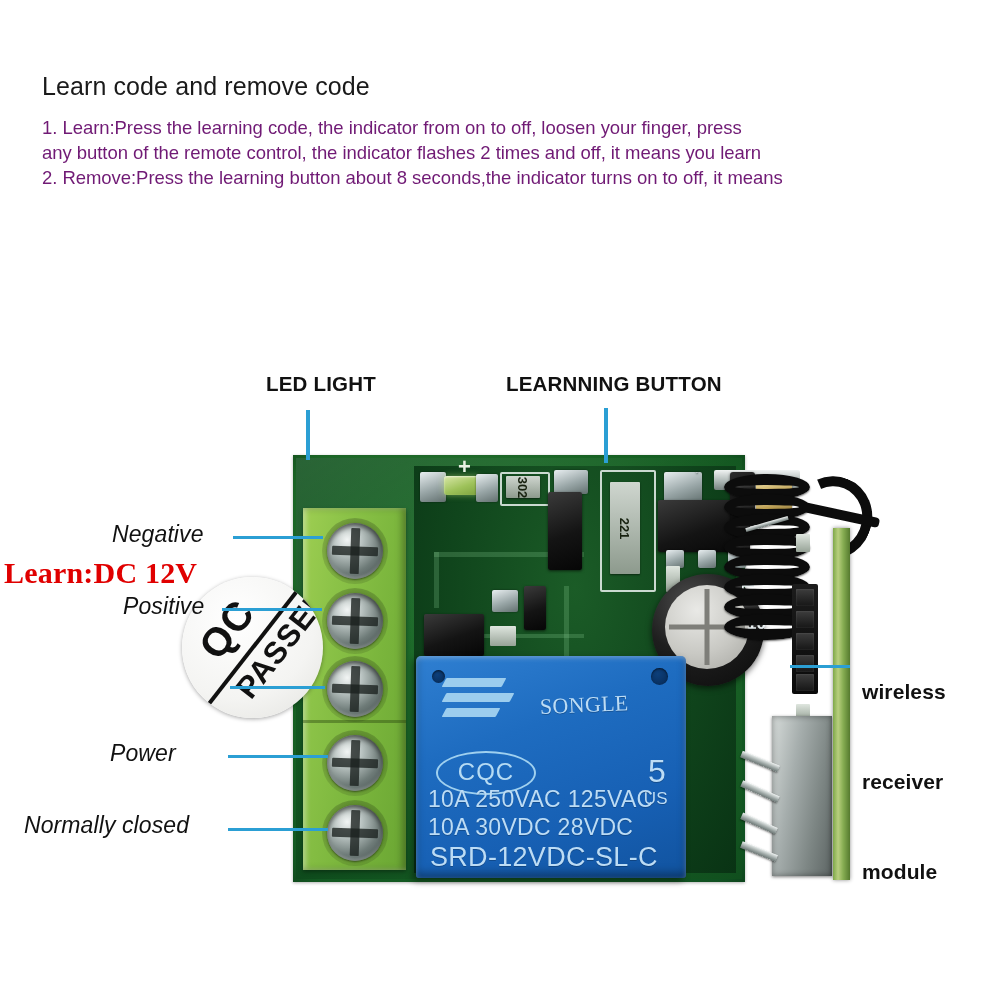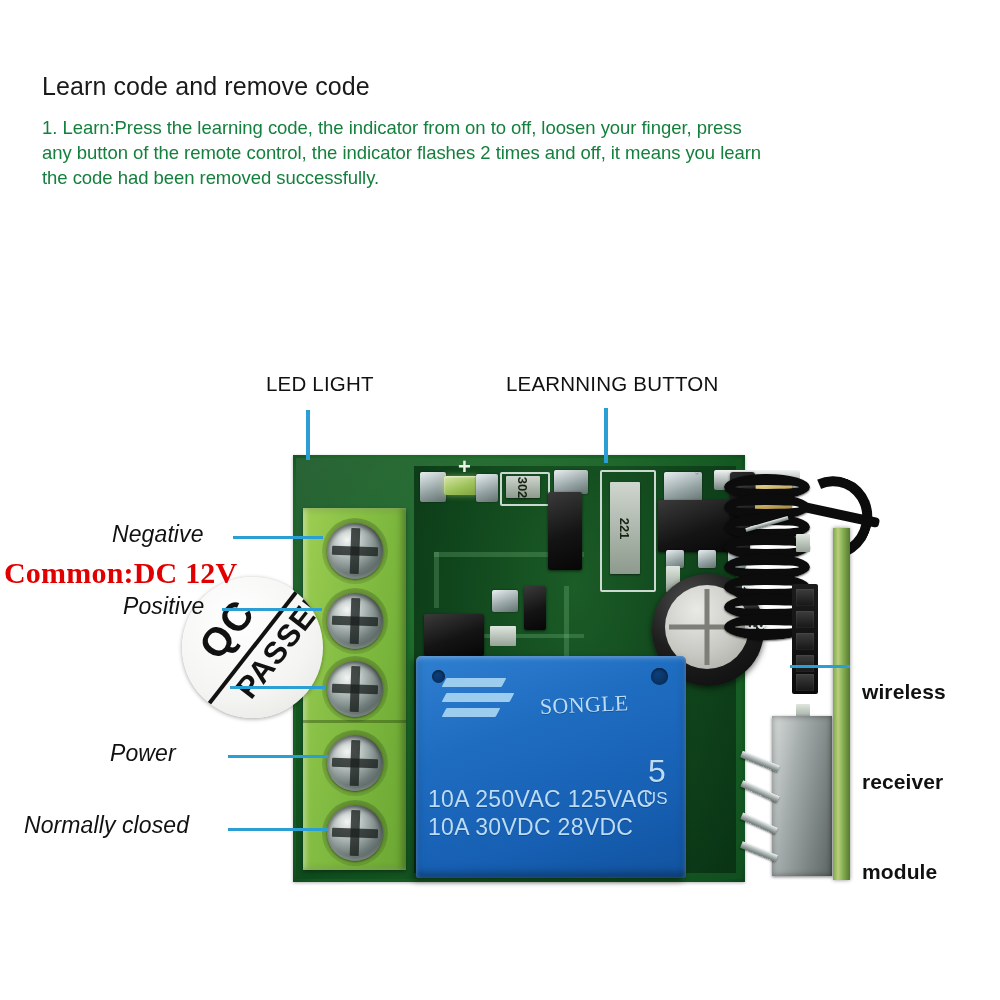--- a/index.html
+++ b/index.html
@@ -14,27 +14,27 @@
   }
   .page{position:absolute;inset:0;}
 
   
   #instructions{position:absolute;left:42px;top:72px;width:930px;}
   #inst-heading{
     font-size:25px;color:#1a1a1a;font-weight:400;
     letter-spacing:.1px;line-height:1.15;margin:0 0 14px 0;
   }
   .inst-line{
-    font-size:18.5px;color:#15803d;line-height:25px;
+    font-size:18.5px;color:#701a75;line-height:25px;
     letter-spacing:-.05px;white-space:pre-wrap;
   }
 
   
   .lbl{position:absolute;color:#111;white-space:pre;}
-  .lbl-top{font-size:20.5px;font-weight:400;letter-spacing:.2px;text-align:right;}
+  .lbl-top{font-size:20.5px;font-weight:700;letter-spacing:.2px;text-align:right;}
   .lbl-left{font-size:23px;font-weight:400;letter-spacing:.1px;font-style:italic;}
   .lbl-right{font-size:21px;font-weight:700;line-height:30px;letter-spacing:.1px;}
   #lbl-power{
     position:absolute;font-family:"Liberation Serif", serif;
     font-size:30px;font-weight:700;color:#e00000;letter-spacing:.2px;white-space:pre;
   }
 
   
   .lead{position:absolute;background:#2b9fd4;}
   .lead-h{height:3px;}
@@ -200,21 +200,21 @@
 </style>
 </head>
 <body>
 
 <div class="page">
 
   <div id="instructions">
     <div id="inst-heading">Learn code and remove code</div>
     <div class="inst-line">1. Learn:Press the learning code, the indicator from on to off, loosen your finger, press</div>
     <div class="inst-line">any button of the remote control, the indicator flashes 2 times and off, it means you learn</div>
-    <div class="inst-line">the code had been removed successfully.</div>
+    <div class="inst-line">2. Remove:Press the learning button about 8 seconds,the indicator turns on to off, it means</div>
   </div>
 
   <div id="board">
     <div id="board-inner">
       <div id="board-dark">
 
         <div class="trace" style="left:20px;top:86px;width:150px;height:5px;"></div>
         <div class="trace" style="left:20px;top:86px;width:5px;height:56px;"></div>
         <div class="trace" style="left:150px;top:120px;width:5px;height:70px;"></div>
         <div class="trace" style="left:60px;top:168px;width:110px;height:4px;"></div>
@@ -323,24 +323,26 @@
 
       <div id="relay">
         <div class="dothole" style="left:16px;top:14px;"></div>
         <div class="dothole" style="right:18px;top:12px;width:17px;height:17px;"></div>
         <div id="songle-logo">
           <i style="top:0px;width:60px;"></i>
           <i style="top:15px;width:68px;"></i>
           <i style="top:30px;width:54px;"></i>
         </div>
         <div class="rtxt" id="relay-brand">SONGLE</div>
+        <div id="cqc">CQC</div>
         <div class="rtxt" id="relay-5">5</div>
         <div class="rtxt" id="relay-us">US</div>
         <div class="rtxt" id="relay-line1">10A 250VAC   125VAC</div>
         <div class="rtxt" id="relay-line2">10A  30VDC   28VDC</div>
+        <div class="rtxt" id="relay-model">SRD-12VDC-SL-C</div>
       </div>
     </div>
   </div>
 
   <div id="qc">
     <div id="qc-slash"></div>
     <div id="qc-a">QC</div>
     <div id="qc-b">PASSED</div>
   </div>
 
@@ -352,21 +354,21 @@
   <div class="lead lead-h" style="left:230px;top:686px;width:95px;"></div>
   <div class="lead lead-h" style="left:228px;top:755px;width:100px;"></div>
   <div class="lead lead-h" style="left:228px;top:828px;width:100px;"></div>
 
   <div class="lead lead-h" style="left:790px;top:665px;width:60px;"></div>
 
   <div class="lbl lbl-top" style="left:266px;top:372px;">LED LIGHT</div>
   <div class="lbl lbl-top" style="left:506px;top:372px;">LEARNNING BUTTON</div>
 
   <div class="lbl lbl-left" style="left:112px;top:521px;">Negative</div>
-  <div id="lbl-power" style="left:4px;top:556px;">Common:DC 12V</div>
+  <div id="lbl-power" style="left:4px;top:556px;">Learn:DC 12V</div>
   <div class="lbl lbl-left" style="left:123px;top:593px;">Positive</div>
   <div class="lbl lbl-left" style="left:110px;top:740px;">Power</div>
   <div class="lbl lbl-right" style="left:862px;top:617px;">
     <div>wireless</div>
     <div>receiver</div>
     <div>module</div>
   </div>
 
   <div class="lbl lbl-left" style="left:24px;top:812px;">Normally closed</div>
 

